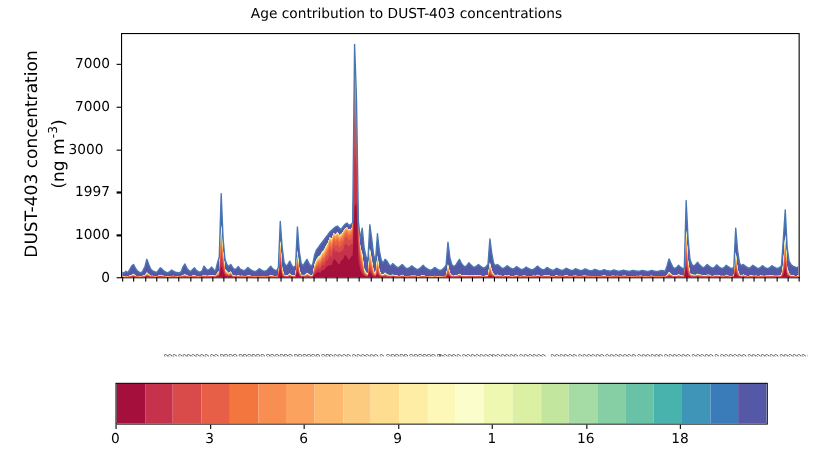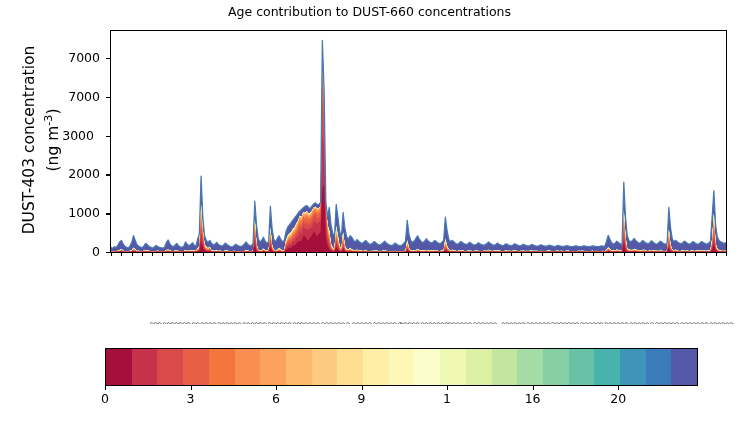--- a/index.html
+++ b/index.html
@@ -57,33 +57,33 @@
     position:absolute;top:391px;font-size:12.5px;color:#000;
     width:30px;margin-left:-15px;text-align:center;
   }
   sup{font-size:0.72em;vertical-align:super;}
 </style>
 </head>
 <body>
 
 <div id="figure">
 
-  <div class="axis-title" id="chart-title">Age contribution to DUST-660 concentrations</div>
+  <div class="axis-title" id="chart-title">Age contribution to DUST-403 concentrations</div>
 
   <div id="ylabel-wrap">
     <span>DUST-403 concentration</span>
     <span class="l2"><span>(ng m</span><sup>-3</sup><span>)</span></span>
   </div>
 
   <div id="ytick-area">
       <div class="ytick-label" style="left: 58px; top: 244px;">0</div>
       <div class="ytick-mark" style="left: 106px; top: 252px;"></div>
       <div class="ytick-label" style="left: 58px; top: 205.228px;">1000</div>
       <div class="ytick-mark" style="left: 106px; top: 213.228px;"></div>
-      <div class="ytick-label" style="left: 58px; top: 166.456px;">2000</div>
+      <div class="ytick-label" style="left: 58px; top: 166.456px;">1997</div>
       <div class="ytick-mark" style="left: 106px; top: 174.456px;"></div>
       <div class="ytick-label" style="left: 52px; top: 127.684px;">3000</div>
       <div class="ytick-mark" style="left: 106px; top: 135.684px;"></div>
       <div class="ytick-label" style="left: 58px; top: 88.9123px;">7000</div>
       <div class="ytick-mark" style="left: 106px; top: 96.9123px;"></div>
       <div class="ytick-label" style="left: 58px; top: 50.1404px;">7000</div>
       <div class="ytick-mark" style="left: 106px; top: 58.1404px;"></div>
     </div>
 
   <div id="plot-frame">
@@ -360,16 +360,16 @@
       <div class="cbtick-label" style="left: 190.5px;">3</div>
       <div class="cbtick-mark" style="left: 276.1px;"></div>
       <div class="cbtick-label" style="left: 276.1px;">6</div>
       <div class="cbtick-mark" style="left: 361.6px;"></div>
       <div class="cbtick-label" style="left: 361.6px;">9</div>
       <div class="cbtick-mark" style="left: 447.1px;"></div>
       <div class="cbtick-label" style="left: 447.1px;">1</div>
       <div class="cbtick-mark" style="left: 532.6px;"></div>
       <div class="cbtick-label" style="left: 532.6px;">16</div>
       <div class="cbtick-mark" style="left: 618.2px;"></div>
-      <div class="cbtick-label" style="left: 618.2px;">20</div>
+      <div class="cbtick-label" style="left: 618.2px;">18</div>
     </div>
 
 </div>
 
 </body></html>

